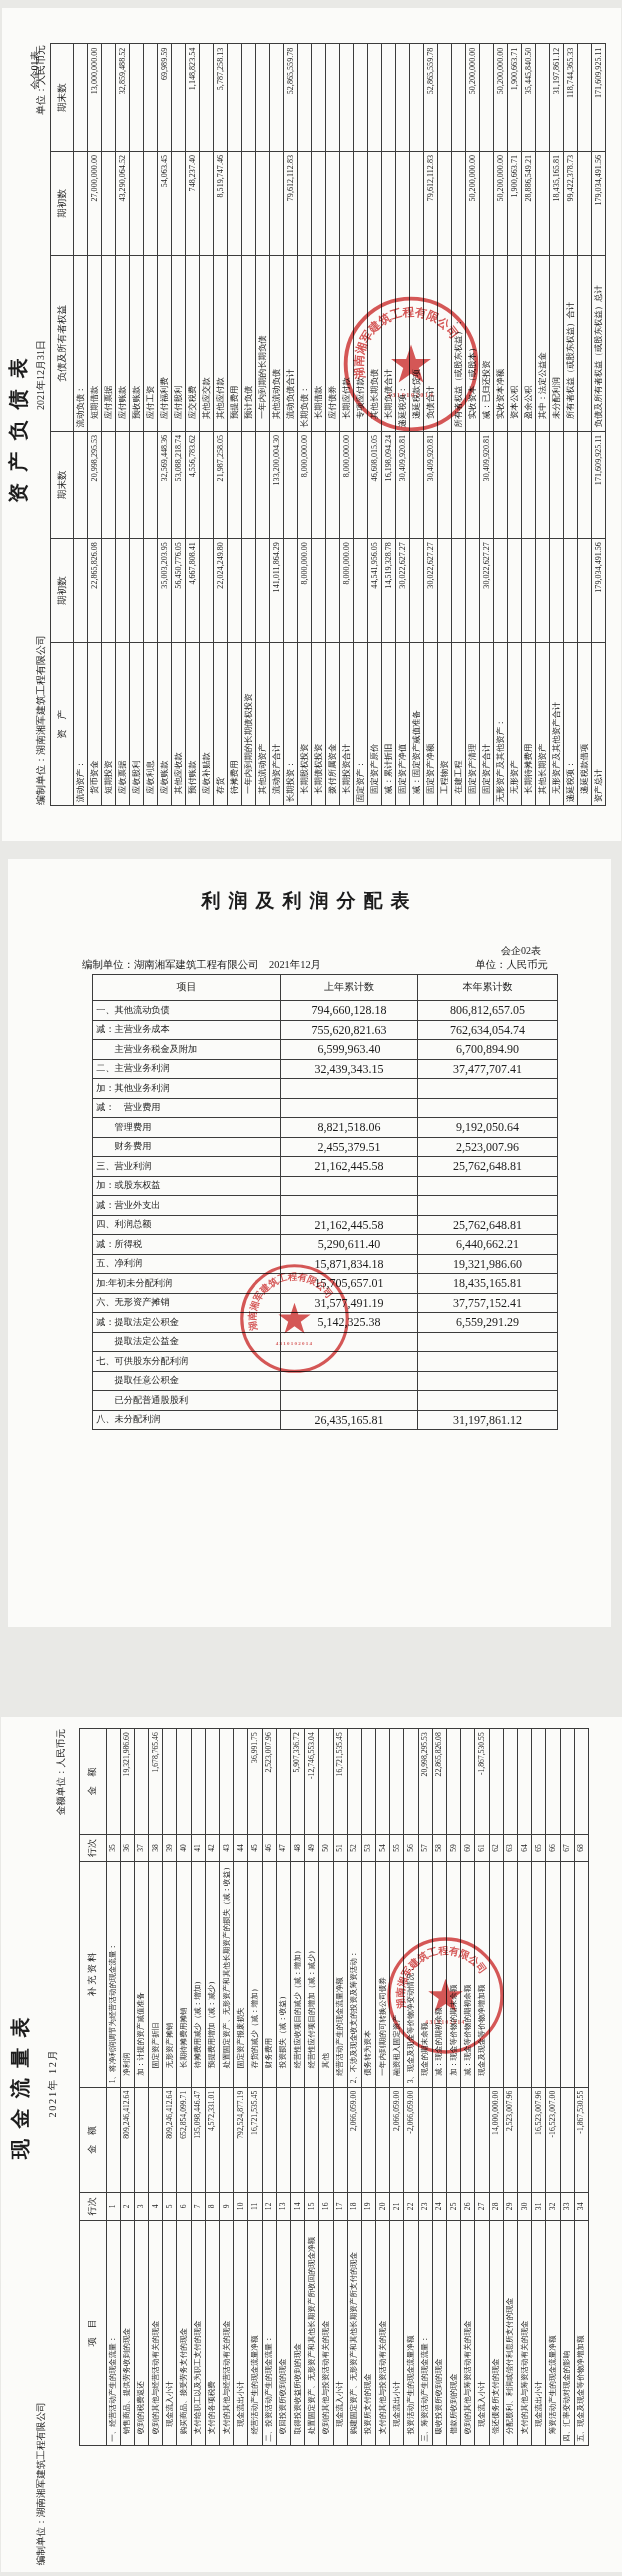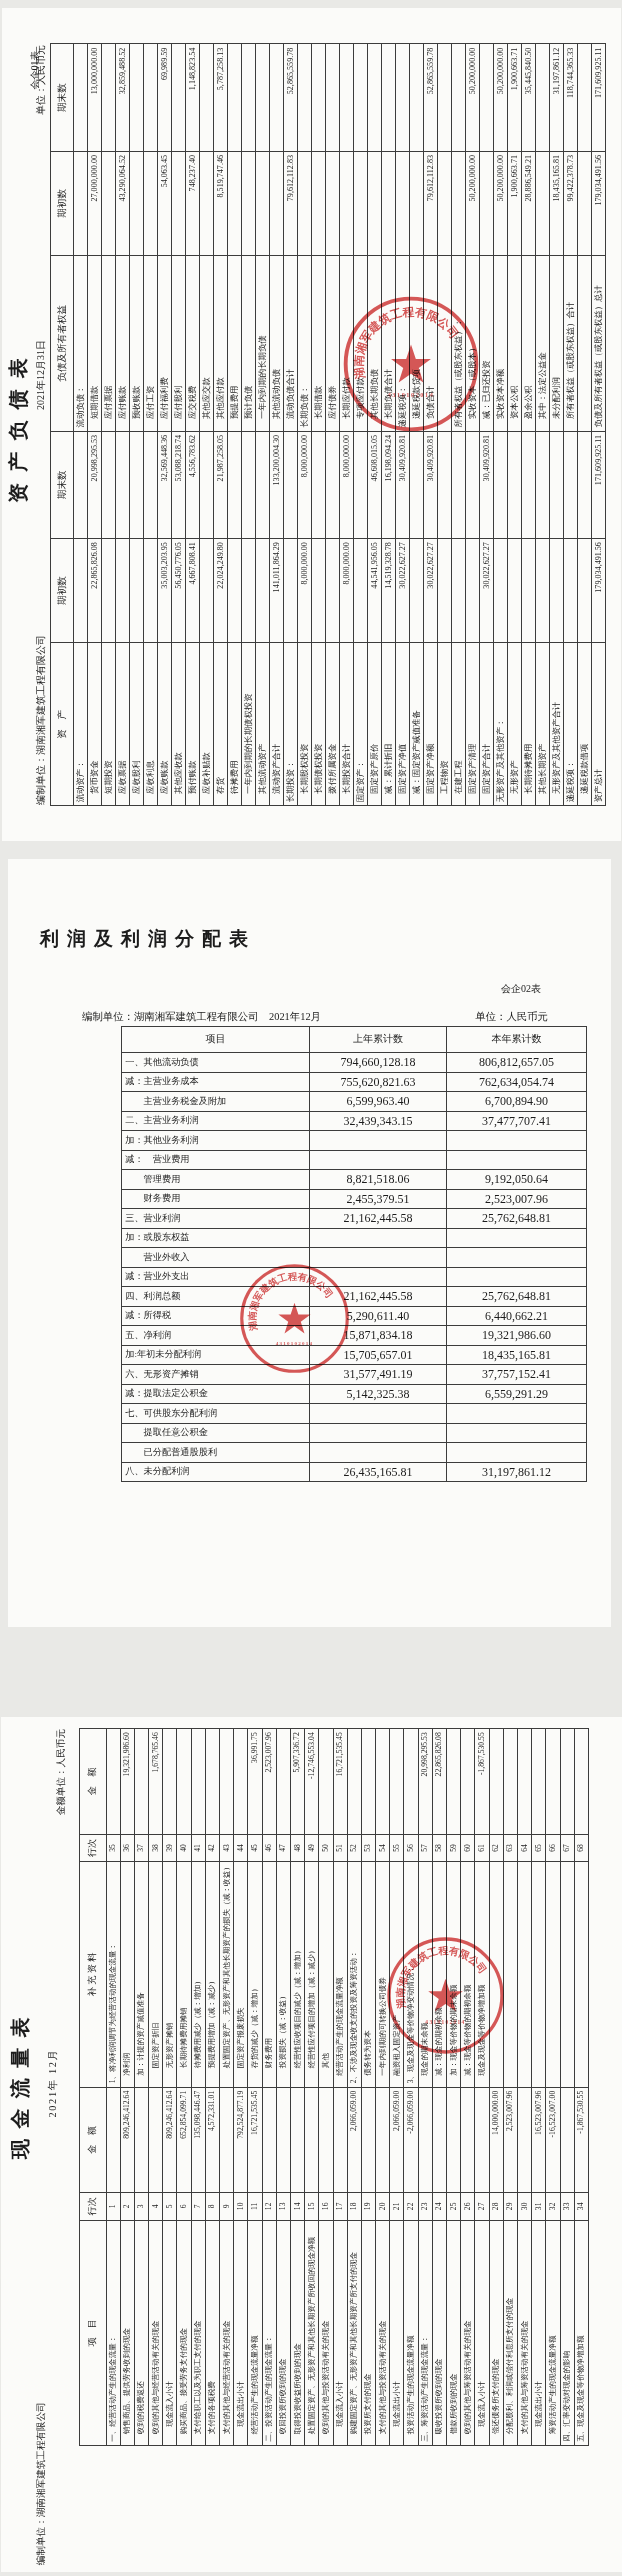--- a/index.html
+++ b/index.html
@@ -14,24 +14,24 @@
         font-weight:normal;padding:0 3.2px;line-height:1.05;}
   
   .bs-title{margin:3.2px 0 1.6px;text-align:center;font-size:20px;font-weight:bold;letter-spacing:11.2px;}
   .bs-formno{position:absolute;top:27px;right:41px;font-size:9.6px;}
   .bs-head{display:flex;justify-content:space-between;width:760px;margin:1.6px auto 2.4px;font-size:10px;}
   table.bs{width:763px;margin:0 auto;font-size:8.4px;}
   table.bs th{height:22.3px;font-size:9.6px;}
   table.bs td{height:13px;}
   table.bs td.num{text-align:right;font-size:8.1px;}
   
-  .is-title{padding-top:67px;font-size:19px;font-weight:bold;letter-spacing:8px;margin-left:32px;}
-  .is-formno{text-align:right;margin:30px 70px 14px 0;font-size:10px;}
+  .is-title{padding-top:29px;text-align:center;font-size:19px;font-weight:bold;letter-spacing:8px;}
+  .is-formno{text-align:right;margin:30px 70px 0 0;font-size:10px;}
   .is-head{display:flex;justify-content:space-between;width:466px;margin-left:74px;font-size:10.4px;margin-bottom:1.6px;}
-  table.is{width:466px;margin-left:113px;font-size:9.2px;}
+  table.is{width:466px;margin-left:84px;font-size:9.2px;}
   table.is th{height:25.5px;font-size:10px;}
   table.is td{height:18.5px;}
   table.is td.num{text-align:center;font-size:12px;}
   
   .cf-prep{position:absolute;left:4.8px;top:34px;font-size:9.6px;}
   .cf-title{position:absolute;left:136px;width:702px;top:6.4px;text-align:center;font-size:20px;font-weight:bold;letter-spacing:10.4px;}
   .cf-date{position:absolute;left:136px;width:702px;top:45px;text-align:center;font-size:10.4px;letter-spacing:1.6px;}
   .cf-unit{position:absolute;right:8px;top:54px;font-size:9.6px;}
   table.cf{position:absolute;left:124px;top:78px;width:718px;font-size:7.6px;}
   table.cf th{height:25.5px;font-size:9.2px;}
@@ -454,25 +454,20 @@
             <td class="lbl">三、营业利润</td>
             <td class="num">21,162,445.58</td>
             <td class="num">25,762,648.81</td>
           </tr>
           <tr>
             <td class="lbl">加：或股东权益</td>
             <td class="num"></td>
             <td class="num"></td>
           </tr>
           <tr>
-            <td class="lbl">　　营业外收入</td>
-            <td class="num"></td>
-            <td class="num"></td>
-          </tr>
-          <tr>
             <td class="lbl">减：营业外支出</td>
             <td class="num"></td>
             <td class="num"></td>
           </tr>
           <tr>
             <td class="lbl">四、利润总额</td>
             <td class="num">21,162,445.58</td>
             <td class="num">25,762,648.81</td>
           </tr>
           <tr>
@@ -492,20 +487,25 @@
           </tr>
           <tr>
             <td class="lbl">六、无形资产摊销</td>
             <td class="num">31,577,491.19</td>
             <td class="num">37,757,152.41</td>
           </tr>
           <tr>
             <td class="lbl">减：提取法定公积金</td>
             <td class="num">5,142,325.38</td>
             <td class="num">6,559,291.29</td>
+          </tr>
+          <tr>
+            <td class="lbl">　　提取法定公益金</td>
+            <td class="num"></td>
+            <td class="num"></td>
           </tr>
           <tr>
             <td class="lbl">七、可供股东分配利润</td>
             <td class="num"></td>
             <td class="num"></td>
           </tr>
           <tr>
             <td class="lbl">　　提取任意公积金</td>
             <td class="num"></td>
             <td class="num"></td>

